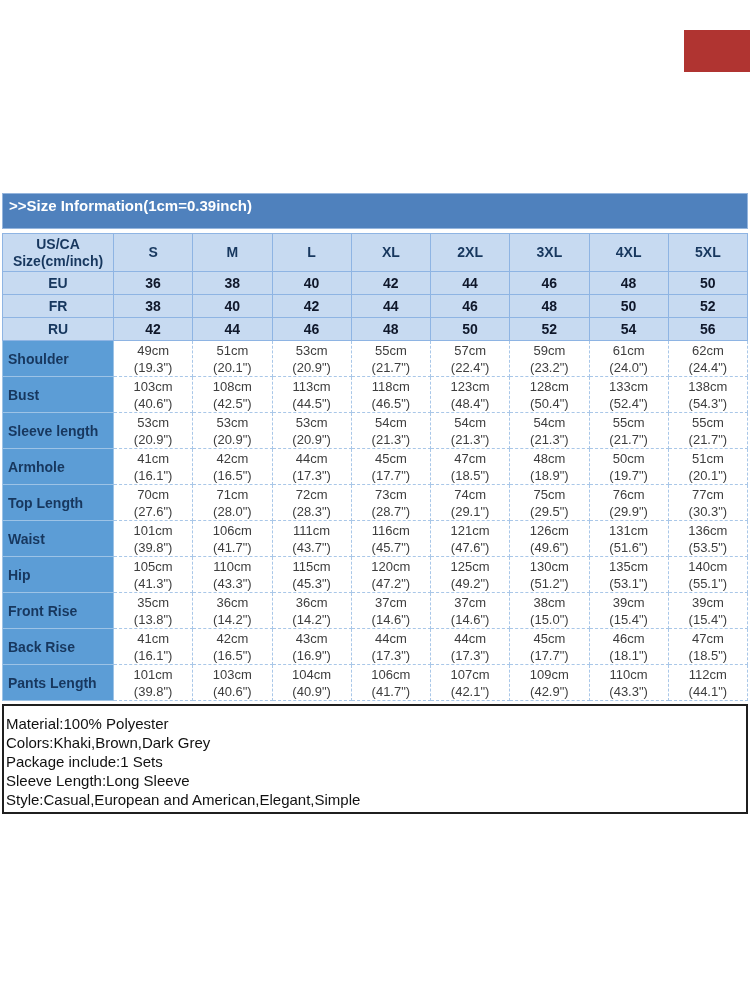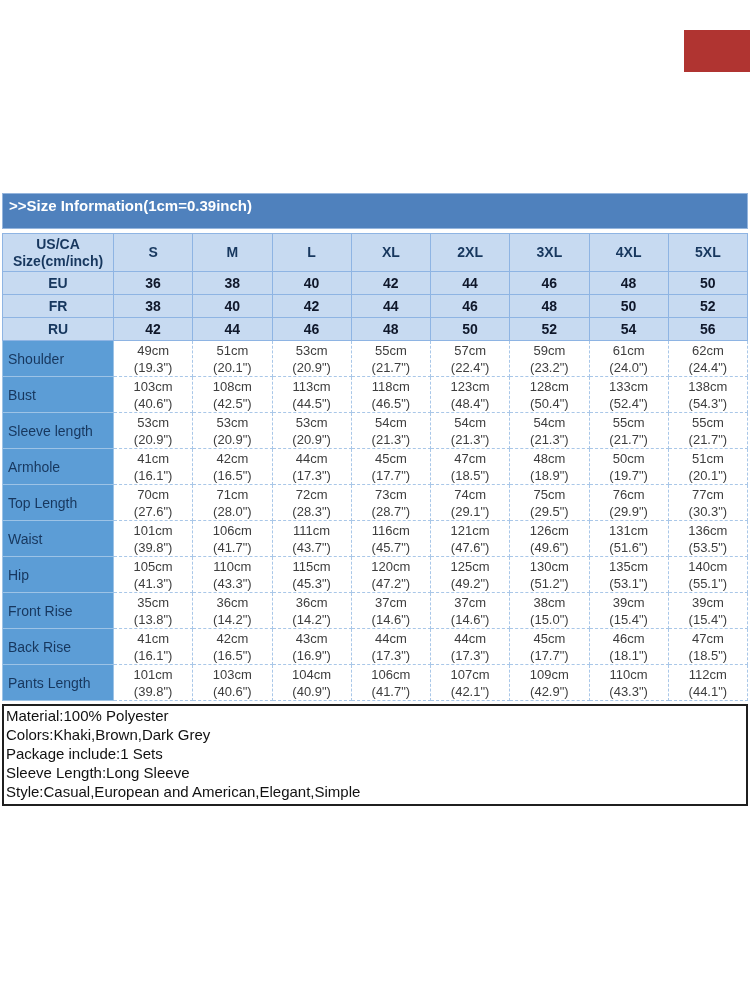--- a/index.html
+++ b/index.html
@@ -42,35 +42,35 @@
     height:22px;font-size:14px;text-align:center;vertical-align:middle;
     padding:0;
   }
   .conv-row th{color:var(--c-navy,#17375e);font-weight:bold;}
   .conv-row td{color:#0f172a;font-weight:bold;}
   
   .meas-row th{
     background:var(--c-med,#5c9dd6);
     border:1px solid #9dc3e6;
     color:var(--c-navy,#17375e);
-    font-weight:normal;font-size:14px;text-align:left;vertical-align:middle;
+    font-weight:bold;font-size:14px;text-align:left;vertical-align:middle;
     padding:0 0 0 5px;height:35px;
   }
   .meas-row td{
     background:#ffffff;
     border:1px dashed var(--c-grid-dash,#a9c7e8);
     color:#3d3d3d;font-size:13px;line-height:17px;
     text-align:center;vertical-align:middle;padding:0;height:35px;
   }
   .info-block{
     margin-top:3px;
     border:2px solid #1f1f1f;
     background:#ffffff;
     color:#111111;font-size:15px;line-height:19px;
-    padding:0 4px 3px 2px;
+    padding:8px 4px 3px 2px;
   }
   .info-block div{white-space:nowrap;}
 </style>
 </head>
 <body>
 
 <div class="red-tag"></div>
 
 <div class="sheet">
 

